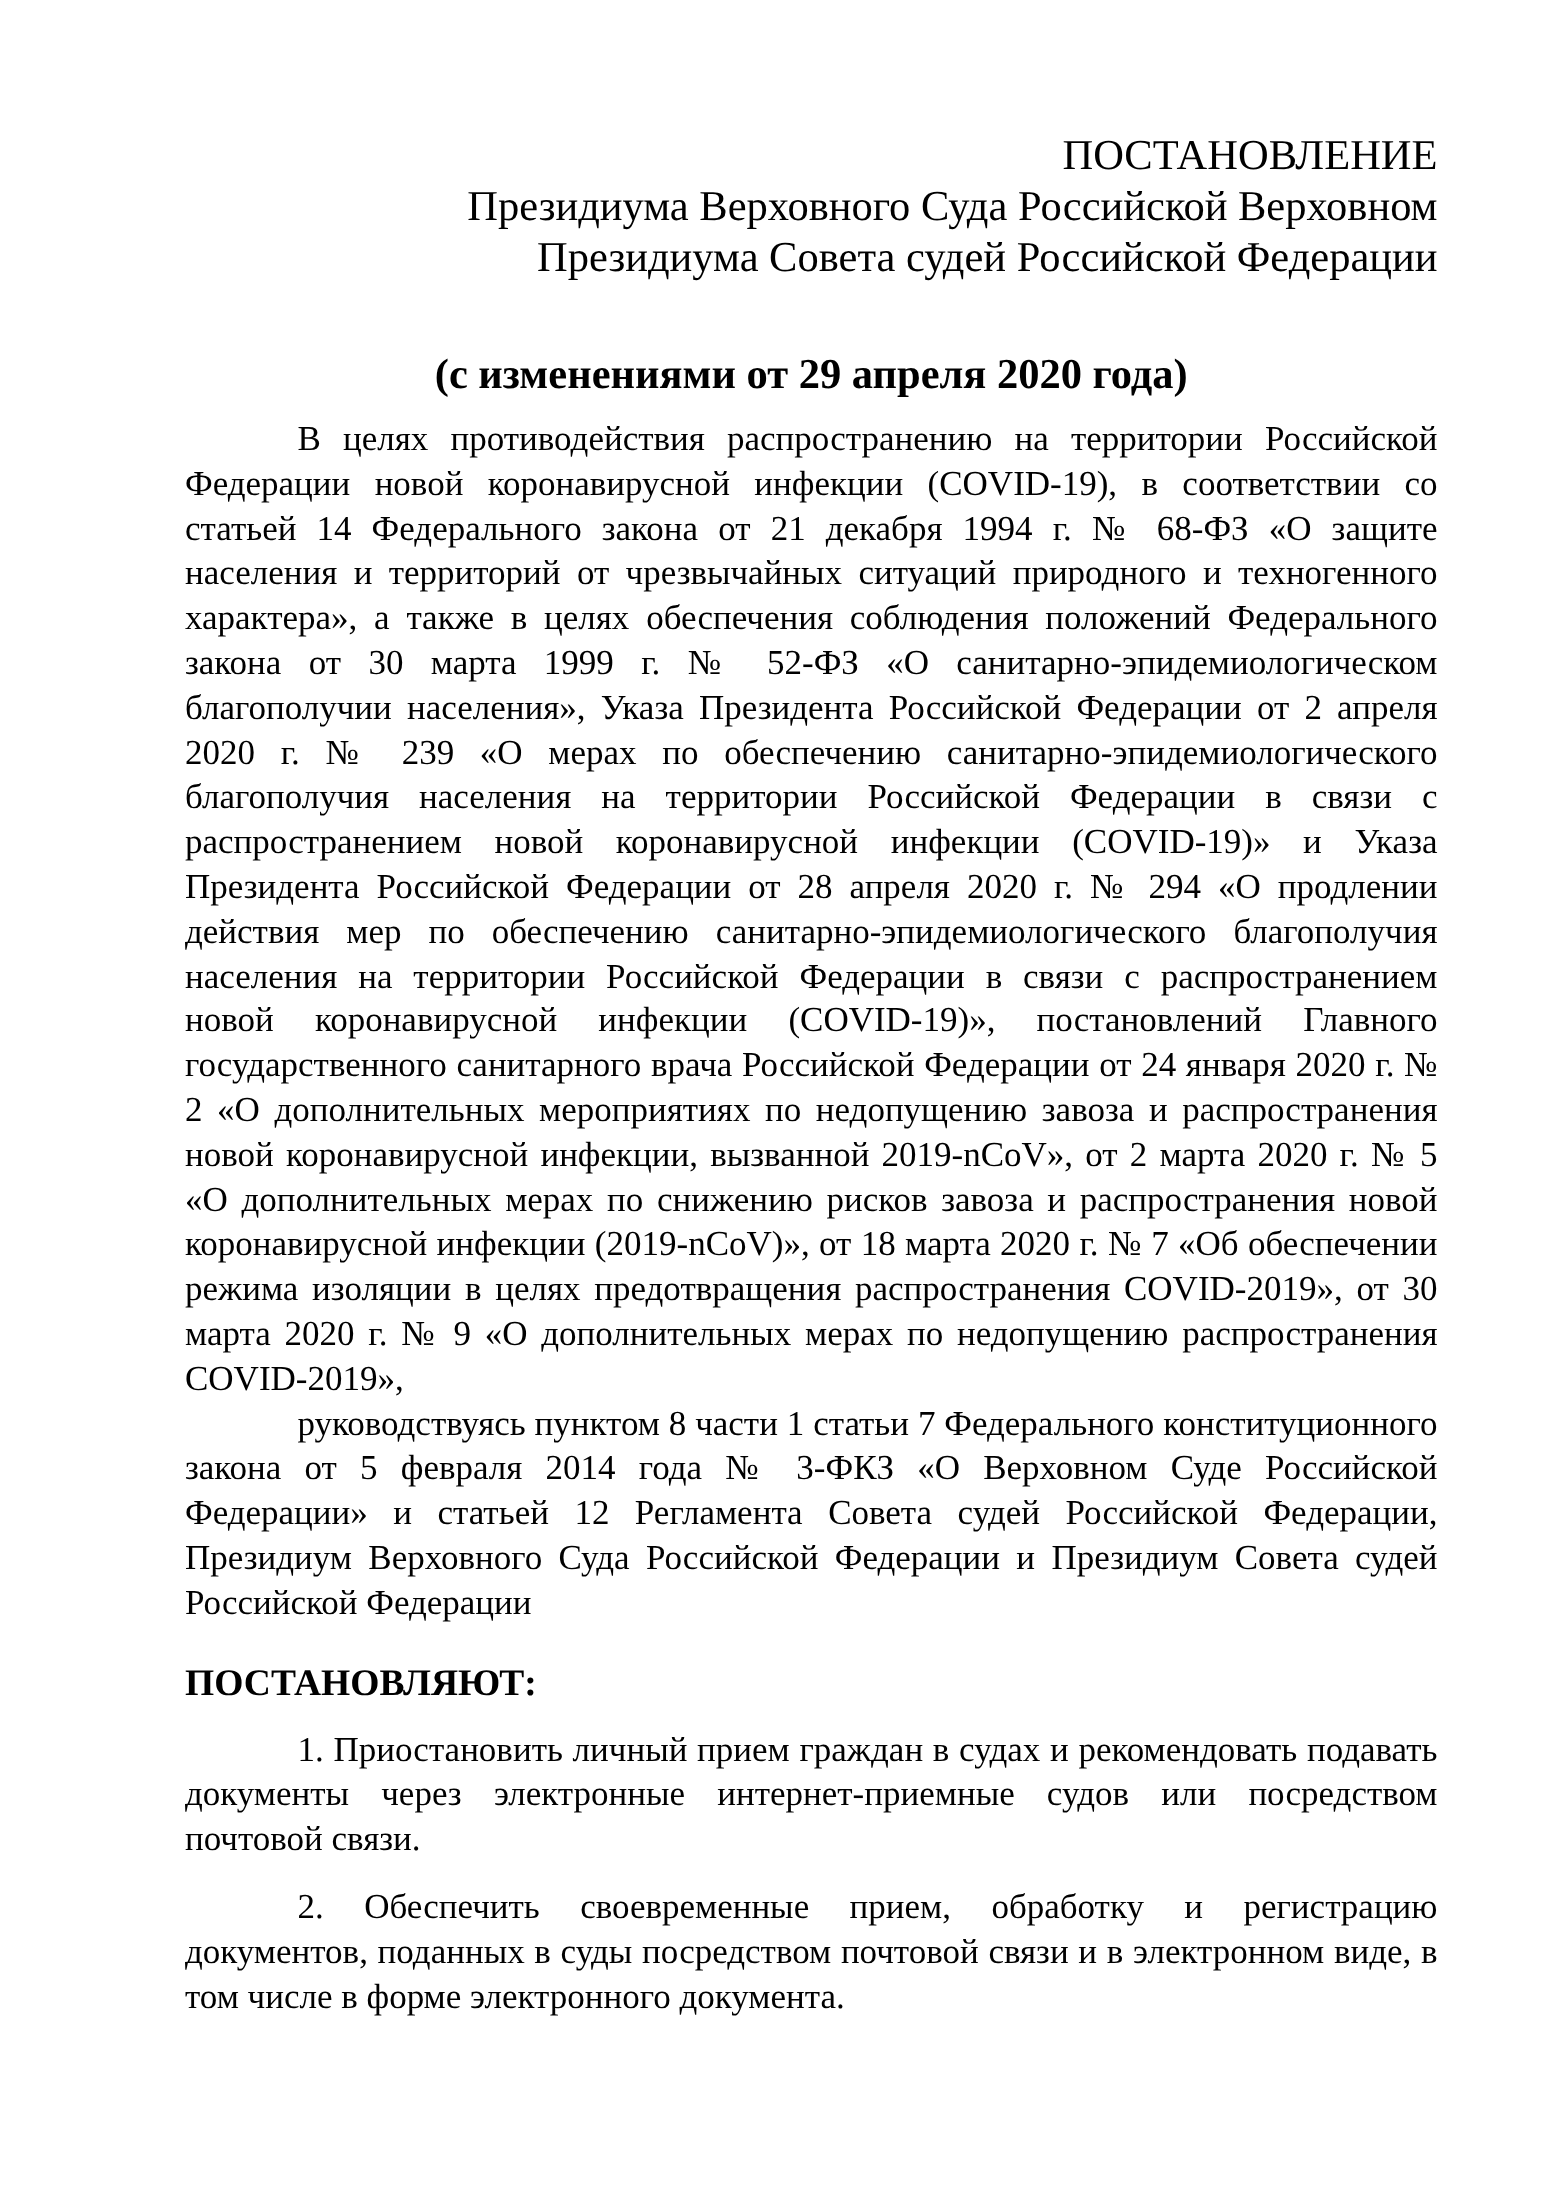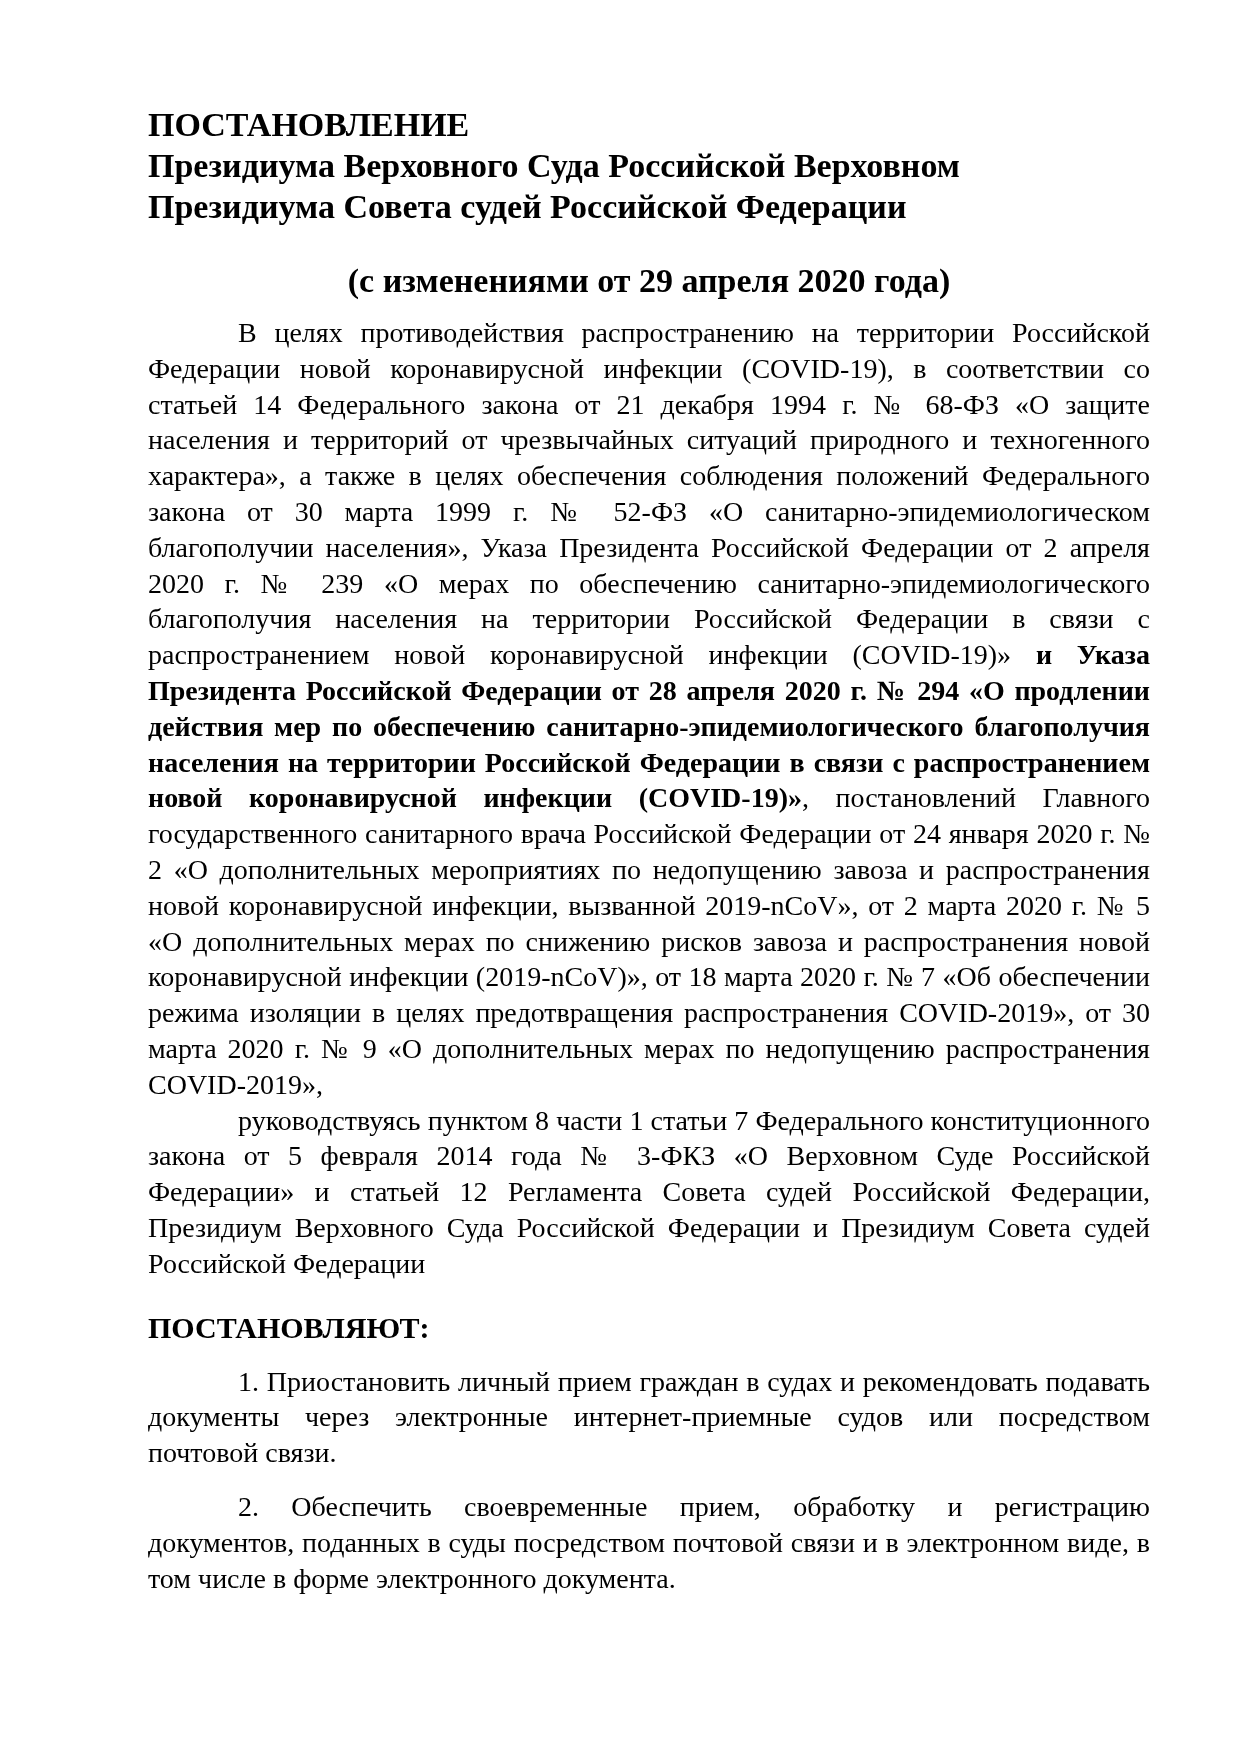--- a/index.html
+++ b/index.html
@@ -12,48 +12,48 @@
     width: 1241px;
     height: 1754px;
     background: #ffffff;
     color: #000000;
     font-family: "Liberation Serif", "DejaVu Serif", serif;
     overflow: hidden;
     box-sizing: border-box;
     padding: 104px 91px 0 148px;
   }
   .title-block {
-    text-align: left;
-    font-weight: bold;
+    text-align: right;
+    font-weight: normal;
     font-size: 34px;
     line-height: 41px;
   }
   .title-line { white-space: nowrap; }
   .amendment-note {
     text-align: center;
     font-weight: bold;
     font-size: 34px;
     line-height: 41px;
-    margin-top: 33px;
+    margin-top: 52px;
   }
   .body-text {
     margin-top: 14px;
     font-size: 28px;
     line-height: 35.8px;
     text-align: justify;
   }
   p.body-paragraph, p.resolution-item {
     margin: 0;
     padding: 0;
     text-indent: 90px;
     text-align: justify;
   }
   p.resolution-item { margin-top: 18px; }
   .run { font-weight: normal; }
-  .run.bold { font-weight: bold; }
+  .run.bold { font-weight: normal; }
   .resolution-heading {
     margin: 28px 0 0 0;
     padding: 0;
     text-align: left;
     font-weight: bold;
     font-size: 30px;
     line-height: 36px;
   }
   .resolution-items { }
 </style>

